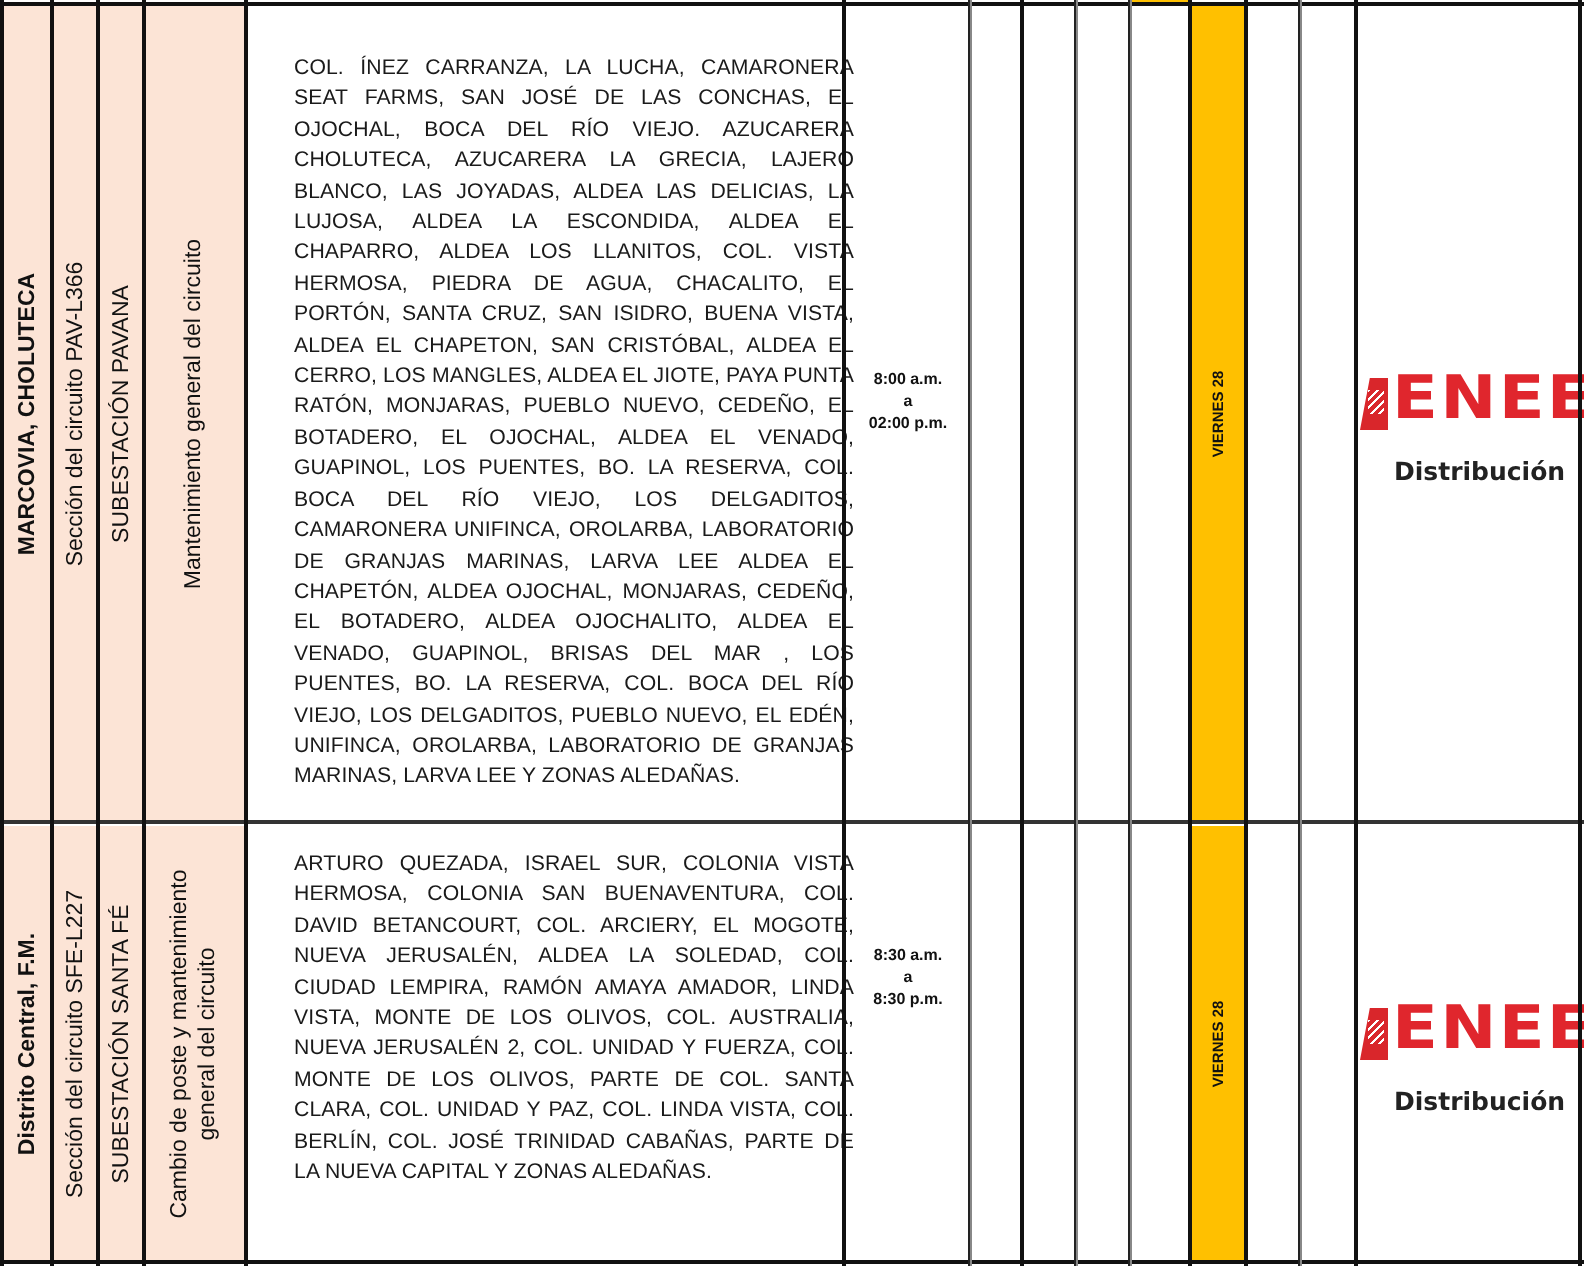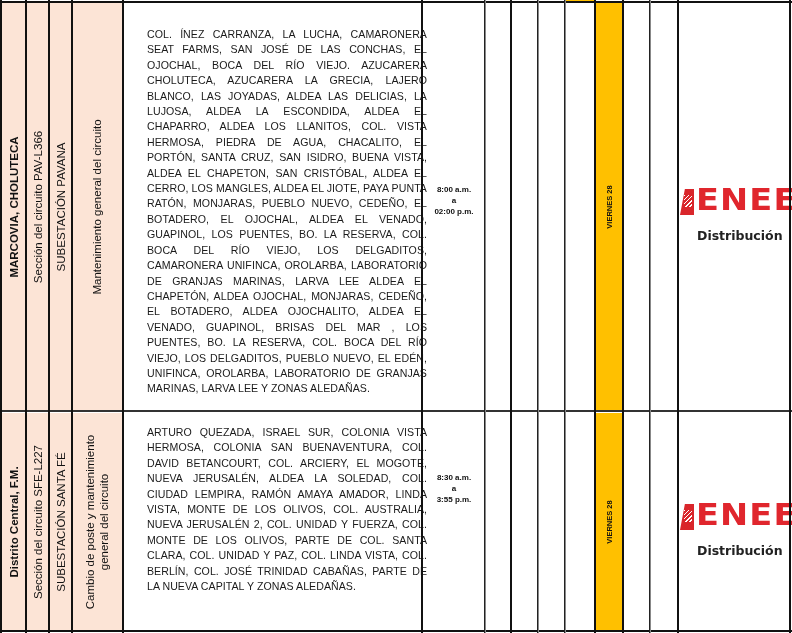--- a/index.html
+++ b/index.html
@@ -95,21 +95,21 @@
   <div class="cell peach" style="left:49px;top:413px;width:23px;height:218px;">
     <div class="vtext">SUBESTACIÓN SANTA FÉ</div>
   </div>
   <div class="cell peach" style="left:72px;top:413px;width:50px;height:218px;">
     <div class="vtext wrap">Cambio de poste y mantenimiento general del circuito</div>
   </div>
   <div class="desc" style="left:131px;top:425px;width:280px;">ARTURO QUEZADA, ISRAEL SUR, COLONIA VISTA HERMOSA, COLONIA SAN BUENAVENTURA, COL. DAVID BETANCOURT, COL. ARCIERY, EL MOGOTE, NUEVA JERUSALÉN, ALDEA LA SOLEDAD, COL. CIUDAD LEMPIRA, RAMÓN AMAYA AMADOR, LINDA VISTA, MONTE DE LOS OLIVOS, COL. AUSTRALIA, NUEVA JERUSALÉN 2, COL. UNIDAD Y FUERZA, COL. MONTE DE LOS OLIVOS, PARTE DE COL. SANTA CLARA, COL. UNIDAD Y PAZ, COL. LINDA VISTA, COL. BERLÍN, COL. JOSÉ TRINIDAD CABAÑAS, PARTE DE LA NUEVA CAPITAL Y ZONAS ALEDAÑAS.</div>
   <div class="time" style="left:424px;top:472px;width:60px;">
     <div>8:30 a.m.</div>
     <div>a</div>
-    <div>3:55 p.m.</div>
+    <div>8:30 p.m.</div>
   </div>
   <div class="cell yellow" style="left:595px;top:413px;width:28px;height:218px;">
     <div class="day">VIERNES 28</div>
   </div>
   <div class="logo" style="left:680px;top:502px;">
     <div class="mark"></div>
     <div class="brand">ENEE</div>
     <div class="sub">Distribución</div>
   </div>
 </div>

